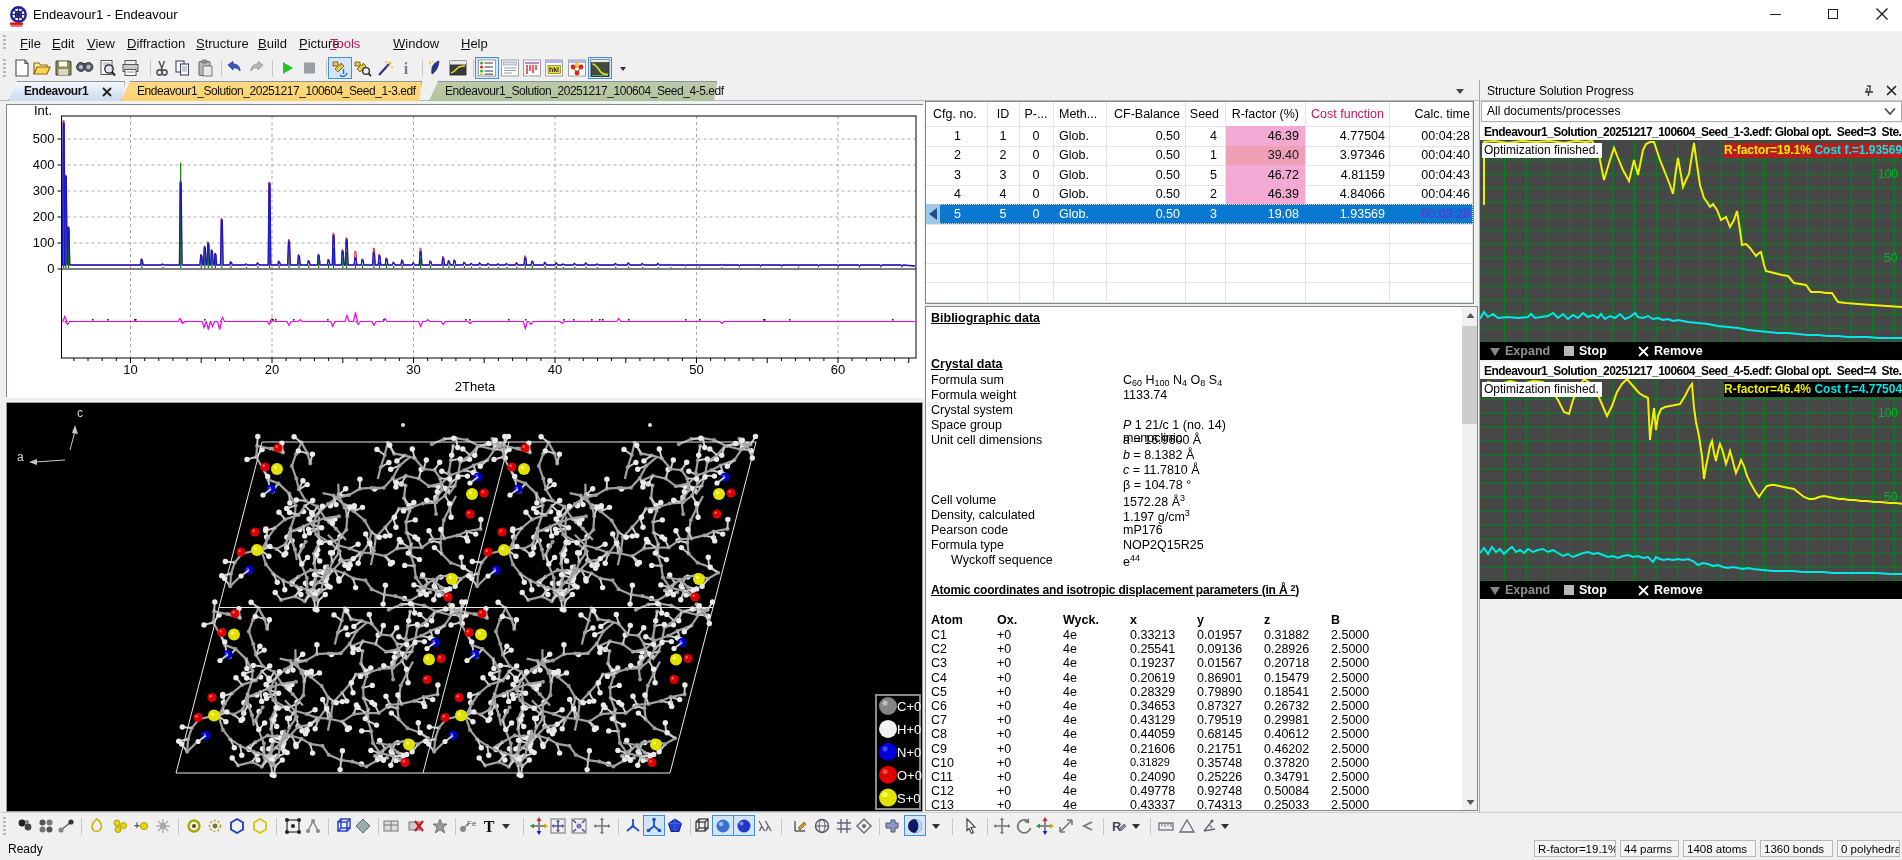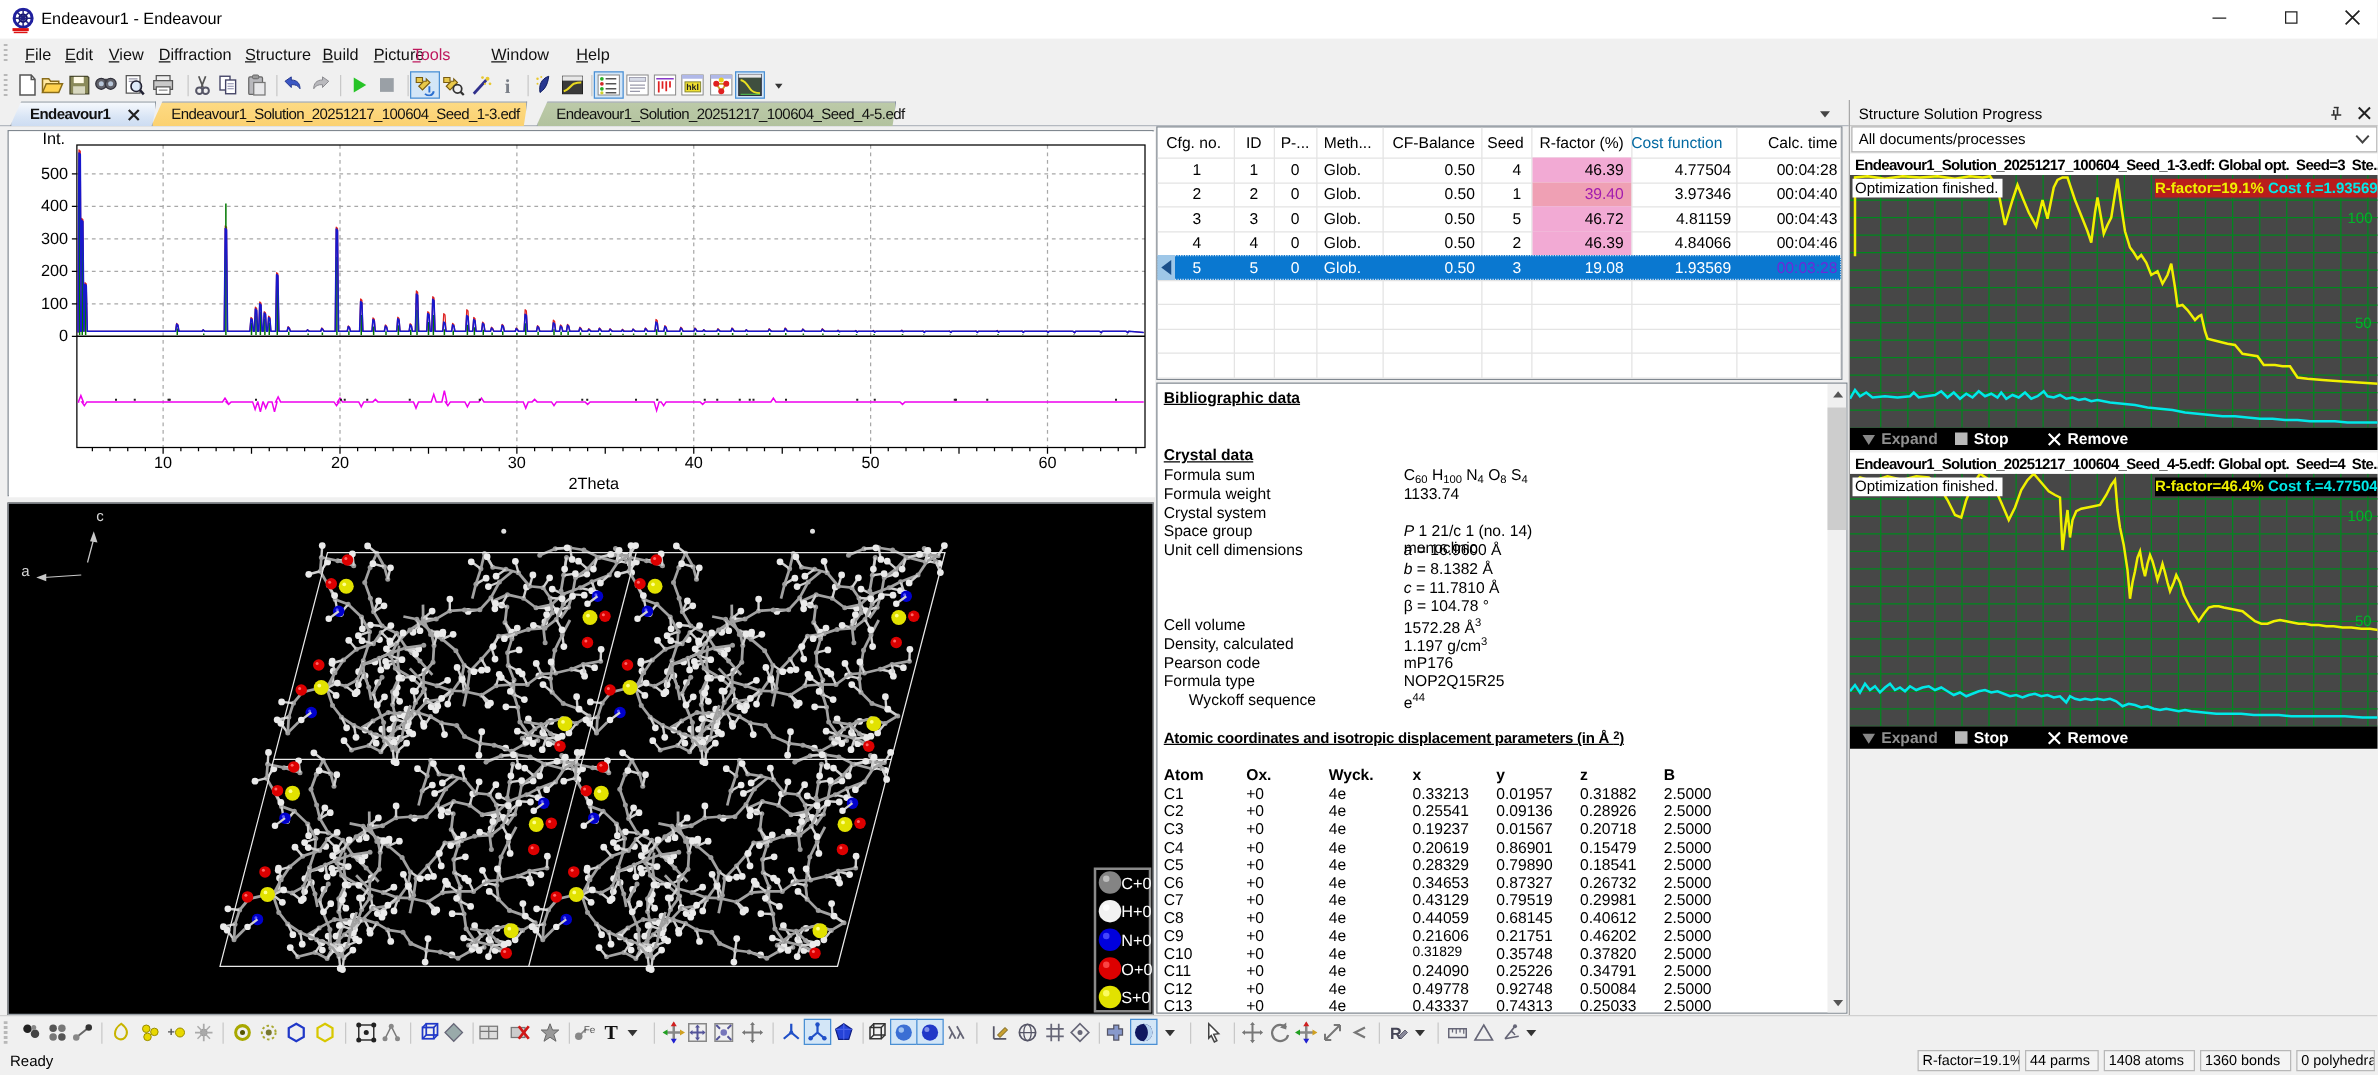--- a/index.html
+++ b/index.html
@@ -421,40 +421,40 @@
 <div class="abs" style="left:0;top:160.5px;width:547px;height:1px;background:#e4e4e4;"></div>
 <div class="abs" style="left:0;top:180px;width:547px;height:1px;background:#e4e4e4;"></div>
 <div class="abs" style="left:0;top:199.5px;width:547px;height:1px;background:#e4e4e4;"></div>
 <div class="abs" style="left:2px;top:5px;width:59px;font-size:12.5px;padding-left:5px;text-align:left;color:#000;white-space:nowrap;">Cfg. no.</div>
 <div class="abs" style="left:61px;top:5px;width:32px;font-size:12.5px;text-align:center;color:#000;white-space:nowrap;">ID</div>
 <div class="abs" style="left:93px;top:5px;width:34px;font-size:12.5px;text-align:center;color:#000;white-space:nowrap;">P-...</div>
 <div class="abs" style="left:127px;top:5px;width:53px;font-size:12.5px;padding-left:6px;text-align:left;color:#000;white-space:nowrap;">Meth...</div>
 <div class="abs" style="left:180px;top:5px;width:79px;font-size:12.5px;padding-right:5px;text-align:right;color:#000;white-space:nowrap;">CF-Balance</div>
 <div class="abs" style="left:259px;top:5px;width:40px;font-size:12.5px;padding-right:6px;text-align:right;color:#000;white-space:nowrap;">Seed</div>
 <div class="abs" style="left:299px;top:5px;width:80px;font-size:12.5px;padding-right:6px;text-align:right;color:#000;white-space:nowrap;">R-factor (%)</div>
-<div class="abs" style="left:379px;top:5px;width:84px;font-size:12.5px;padding-right:5px;text-align:left;color:#0369a1;white-space:nowrap;">Cost function</div>
+<div class="abs" style="left:379px;top:5px;width:84px;font-size:12.5px;padding-right:5px;text-align:right;color:#be185d;white-space:nowrap;">Cost function</div>
 <div class="abs" style="left:463px;top:5px;width:83px;font-size:12.5px;padding-right:2px;text-align:right;color:#000;white-space:nowrap;">Calc. time</div>
 <div class="abs" style="left:300px;top:24.0px;width:79px;height:19.5px;background:#f2aad4;"></div>
 <div class="abs" style="left:2px;top:26.5px;width:59px;font-size:12.5px;text-align:center;color:#000;white-space:nowrap;">1</div>
 <div class="abs" style="left:61px;top:26.5px;width:32px;font-size:12.5px;text-align:center;color:#000;white-space:nowrap;">1</div>
 <div class="abs" style="left:93px;top:26.5px;width:34px;font-size:12.5px;text-align:center;color:#000;white-space:nowrap;">0</div>
 <div class="abs" style="left:127px;top:26.5px;width:53px;font-size:12.5px;padding-left:6px;text-align:left;color:#000;white-space:nowrap;">Glob.</div>
 <div class="abs" style="left:180px;top:26.5px;width:79px;font-size:12.5px;padding-right:5px;text-align:right;color:#000;white-space:nowrap;">0.50</div>
 <div class="abs" style="left:259px;top:26.5px;width:40px;font-size:12.5px;padding-right:8px;text-align:right;color:#000;white-space:nowrap;">4</div>
 <div class="abs" style="left:299px;top:26.5px;width:80px;font-size:12.5px;padding-right:6px;text-align:right;color:#000;white-space:nowrap;">46.39</div>
 <div class="abs" style="left:379px;top:26.5px;width:84px;font-size:12.5px;padding-right:4px;text-align:right;color:#000;white-space:nowrap;">4.77504</div>
 <div class="abs" style="left:463px;top:26.5px;width:83px;font-size:12.5px;padding-right:2px;text-align:right;color:#000;white-space:nowrap;">00:04:28</div>
 <div class="abs" style="left:300px;top:43.5px;width:79px;height:19.5px;background:#efa0b4;"></div>
 <div class="abs" style="left:2px;top:46.0px;width:59px;font-size:12.5px;text-align:center;color:#000;white-space:nowrap;">2</div>
 <div class="abs" style="left:61px;top:46.0px;width:32px;font-size:12.5px;text-align:center;color:#000;white-space:nowrap;">2</div>
 <div class="abs" style="left:93px;top:46.0px;width:34px;font-size:12.5px;text-align:center;color:#000;white-space:nowrap;">0</div>
 <div class="abs" style="left:127px;top:46.0px;width:53px;font-size:12.5px;padding-left:6px;text-align:left;color:#000;white-space:nowrap;">Glob.</div>
 <div class="abs" style="left:180px;top:46.0px;width:79px;font-size:12.5px;padding-right:5px;text-align:right;color:#000;white-space:nowrap;">0.50</div>
 <div class="abs" style="left:259px;top:46.0px;width:40px;font-size:12.5px;padding-right:8px;text-align:right;color:#000;white-space:nowrap;">1</div>
-<div class="abs" style="left:299px;top:46.0px;width:80px;font-size:12.5px;padding-right:6px;text-align:right;color:#a21caf;white-space:nowrap;">39.40</div>
+<div class="abs" style="left:299px;top:46.0px;width:80px;font-size:12.5px;padding-right:6px;text-align:right;color:#0f172a;white-space:nowrap;">39.40</div>
 <div class="abs" style="left:379px;top:46.0px;width:84px;font-size:12.5px;padding-right:4px;text-align:right;color:#000;white-space:nowrap;">3.97346</div>
 <div class="abs" style="left:463px;top:46.0px;width:83px;font-size:12.5px;padding-right:2px;text-align:right;color:#000;white-space:nowrap;">00:04:40</div>
 <div class="abs" style="left:300px;top:63.0px;width:79px;height:19.5px;background:#f2aad4;"></div>
 <div class="abs" style="left:2px;top:65.5px;width:59px;font-size:12.5px;text-align:center;color:#000;white-space:nowrap;">3</div>
 <div class="abs" style="left:61px;top:65.5px;width:32px;font-size:12.5px;text-align:center;color:#000;white-space:nowrap;">3</div>
 <div class="abs" style="left:93px;top:65.5px;width:34px;font-size:12.5px;text-align:center;color:#000;white-space:nowrap;">0</div>
 <div class="abs" style="left:127px;top:65.5px;width:53px;font-size:12.5px;padding-left:6px;text-align:left;color:#000;white-space:nowrap;">Glob.</div>
 <div class="abs" style="left:180px;top:65.5px;width:79px;font-size:12.5px;padding-right:5px;text-align:right;color:#000;white-space:nowrap;">0.50</div>
 <div class="abs" style="left:259px;top:65.5px;width:40px;font-size:12.5px;padding-right:8px;text-align:right;color:#000;white-space:nowrap;">5</div>
 <div class="abs" style="left:299px;top:65.5px;width:80px;font-size:12.5px;padding-right:6px;text-align:right;color:#000;white-space:nowrap;">46.72</div>

